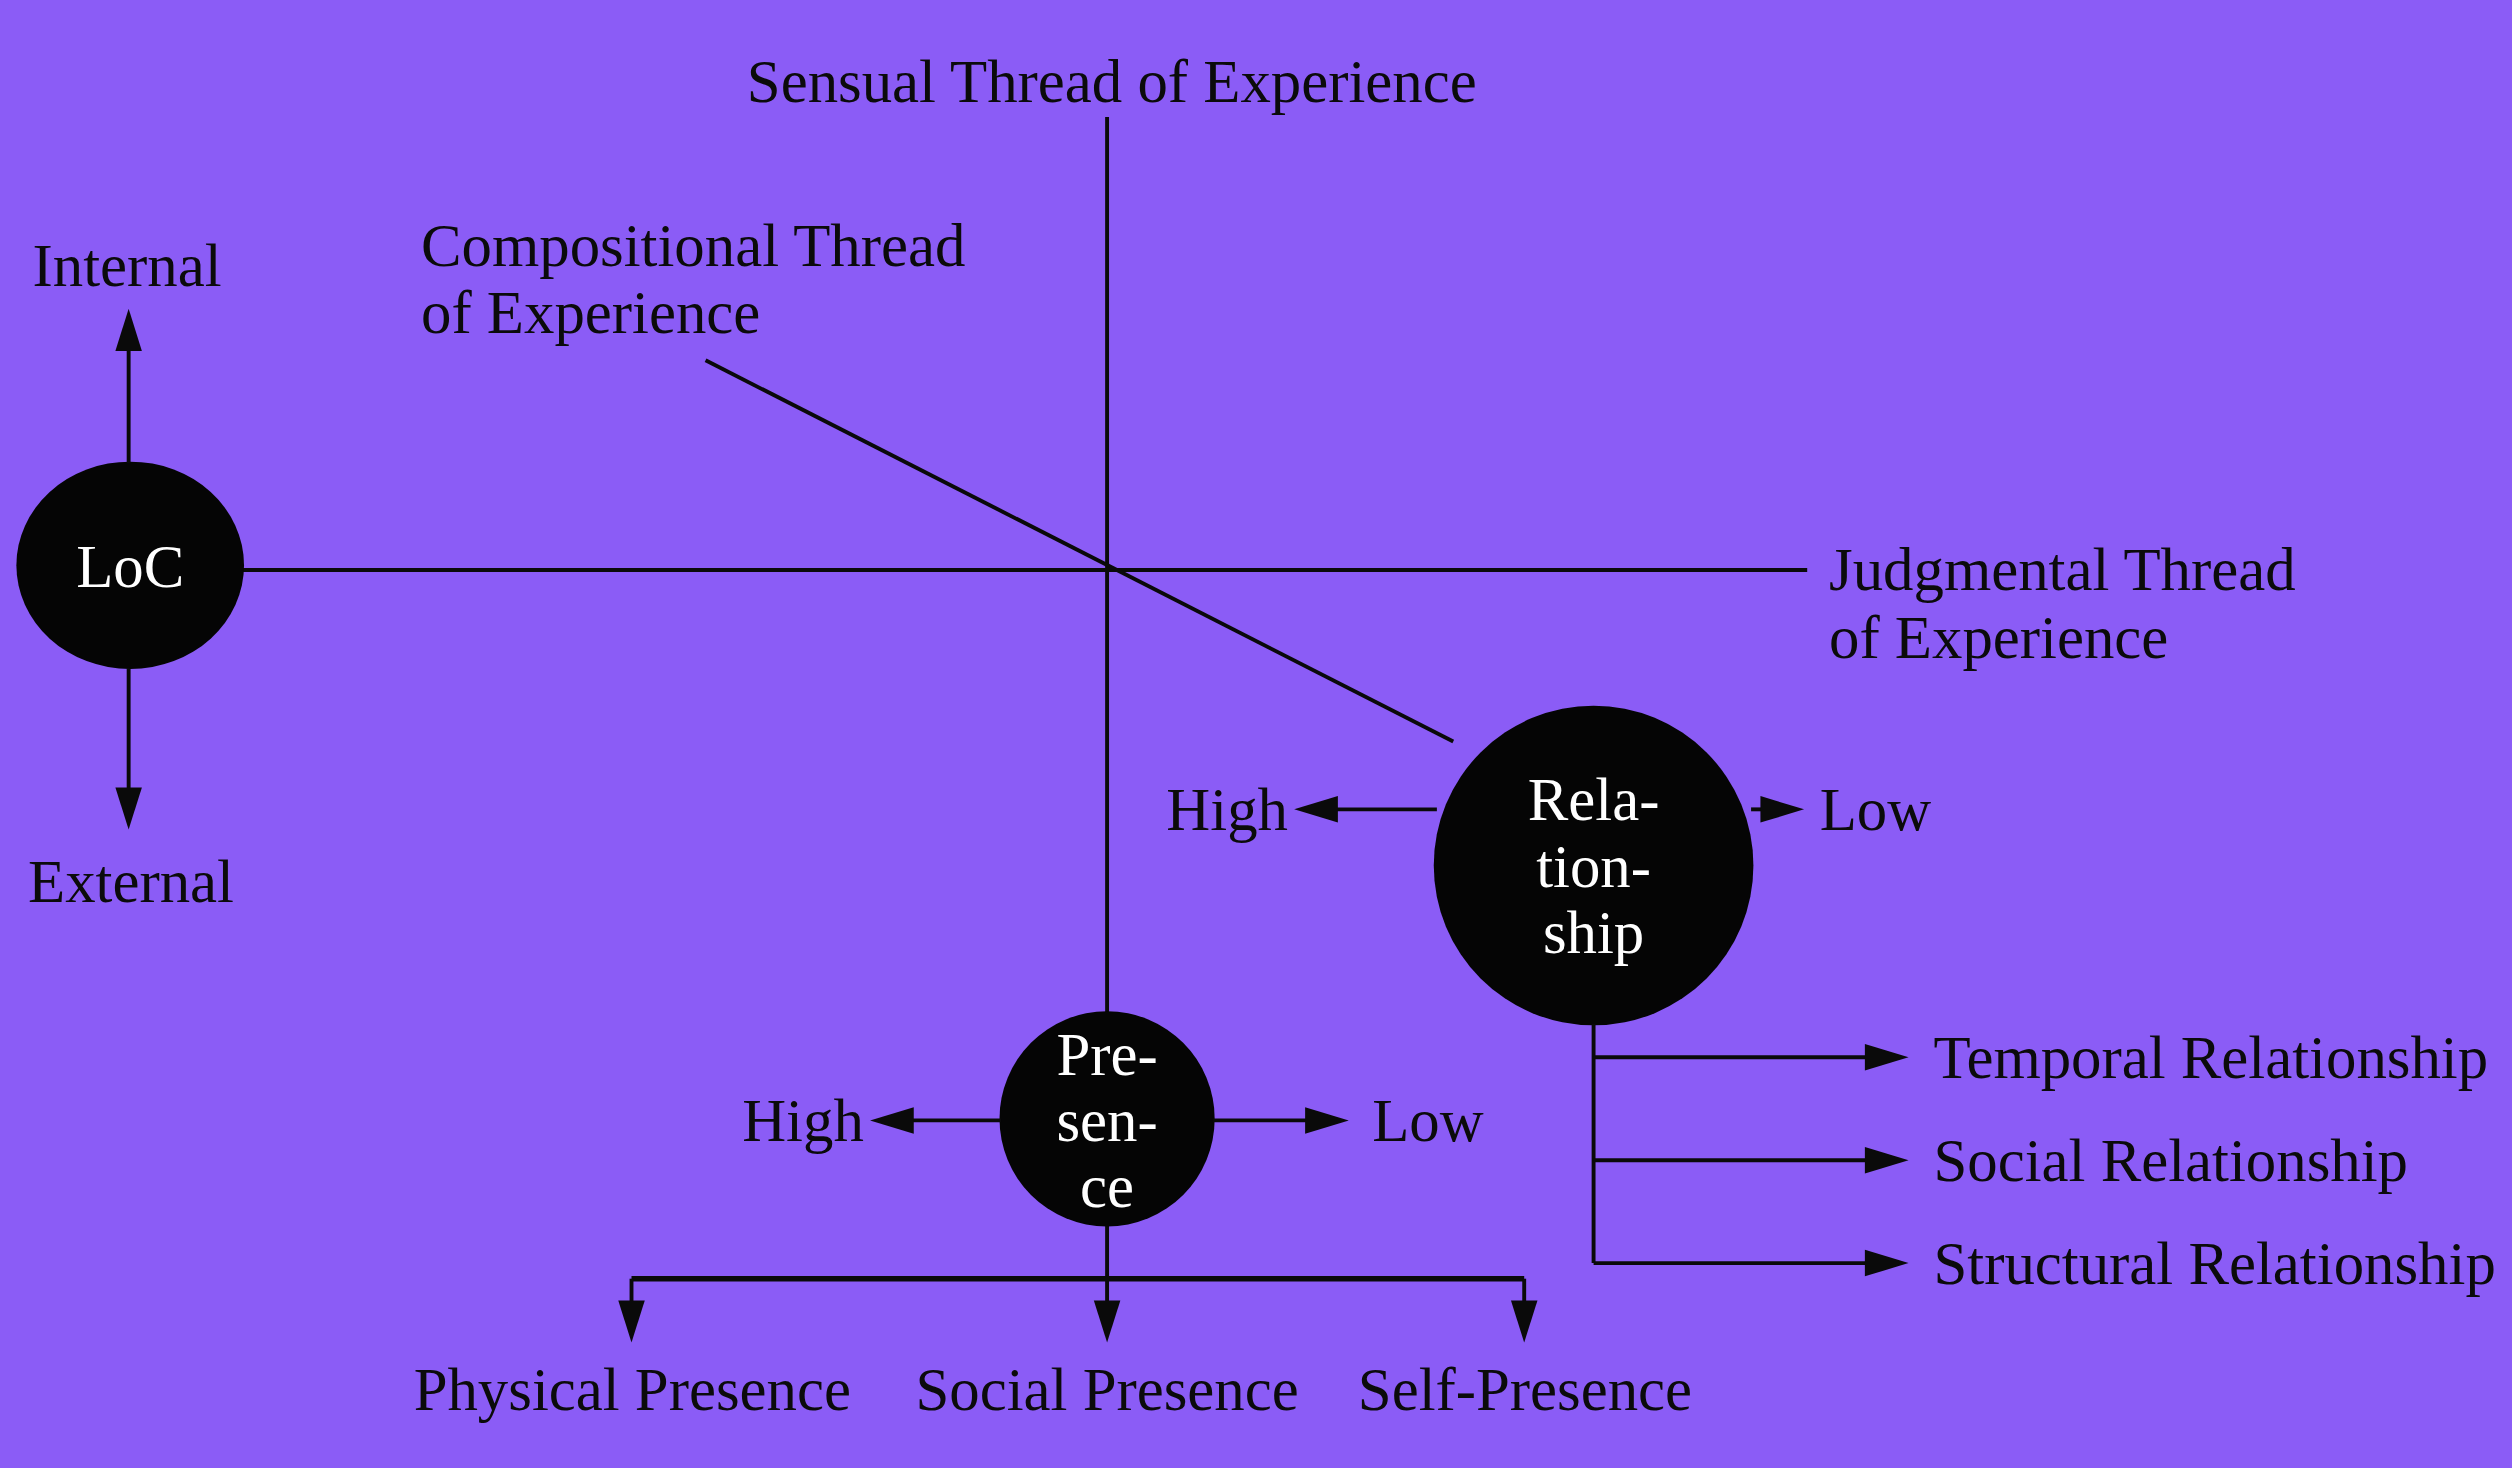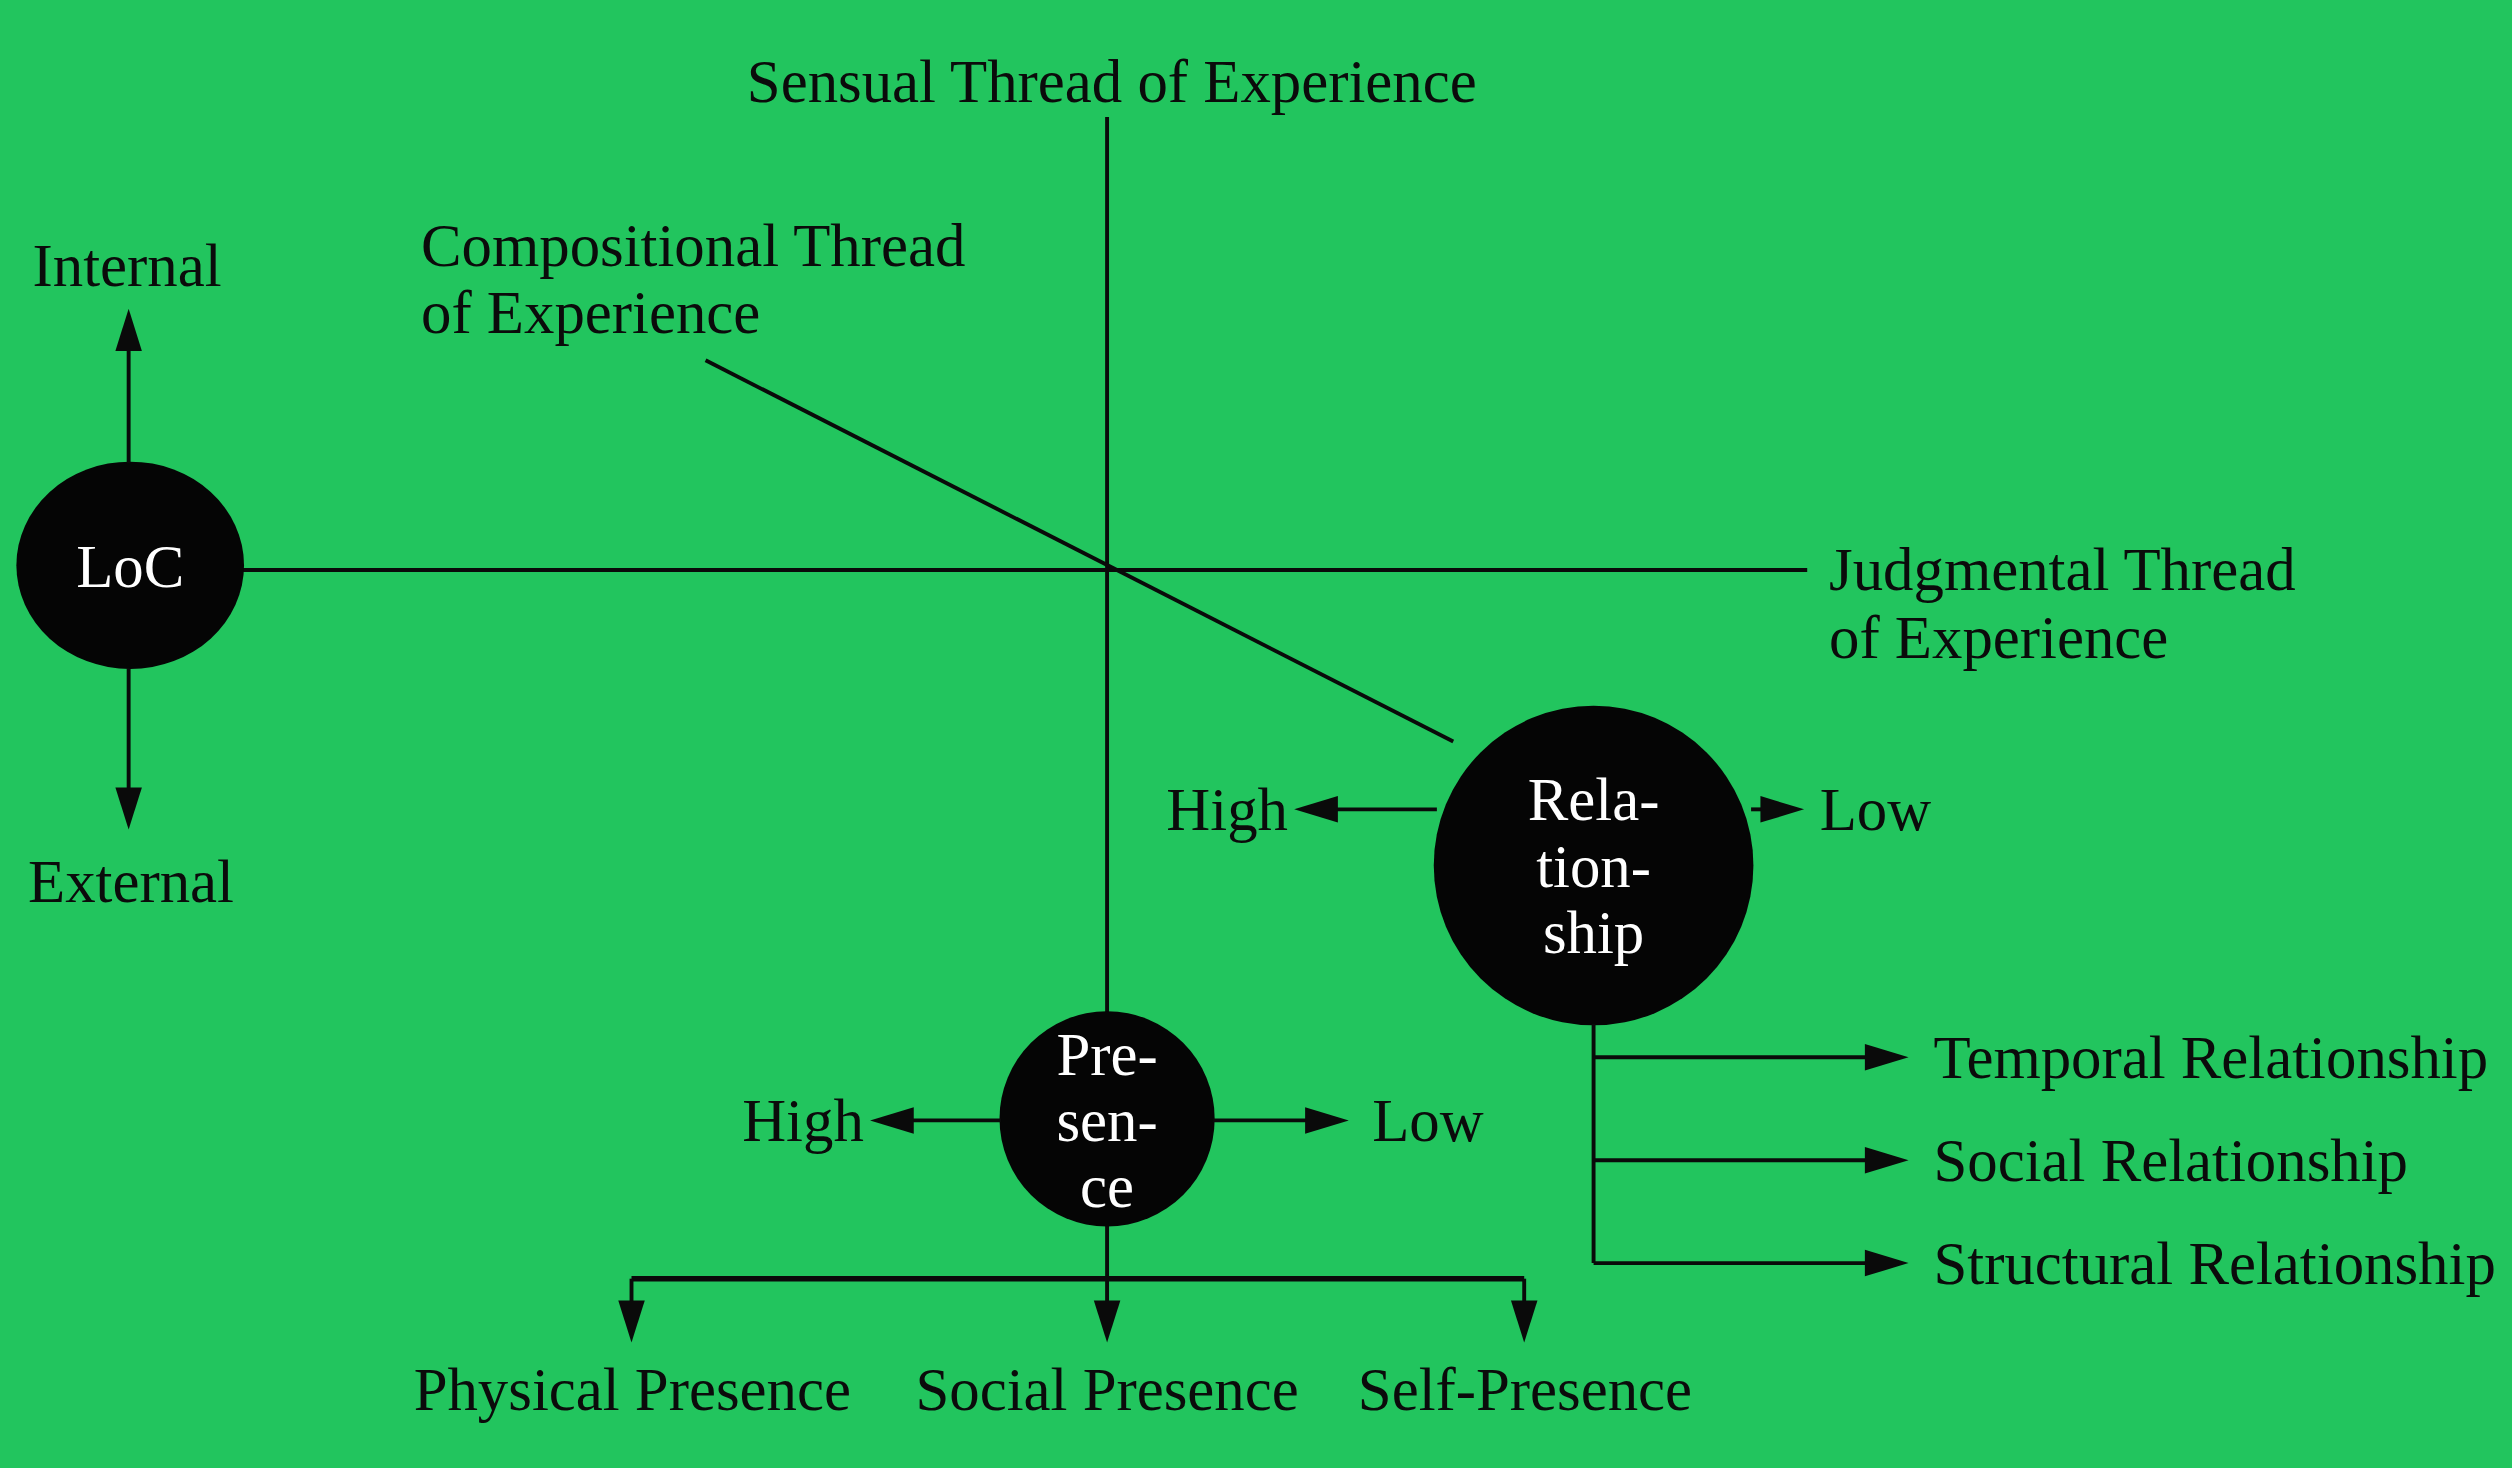--- a/index.html
+++ b/index.html
@@ -4,21 +4,21 @@
 <style>
   html, body {
     margin: 0;
     padding: 0;
     background: #ffffff;
   }
   .stage {
     position: relative;
     width: 2512px;
     height: 1469px;
-    background: #22c55e;
+    background: #8b5cf6;
     font-family: "Liberation Serif", "DejaVu Serif", serif;
     text-align: right;
   }
   svg.diagram {
     display: block;
     width: 2512px;
     height: 1469px;
   }
   .edge {
     stroke: #0a0a0a;

